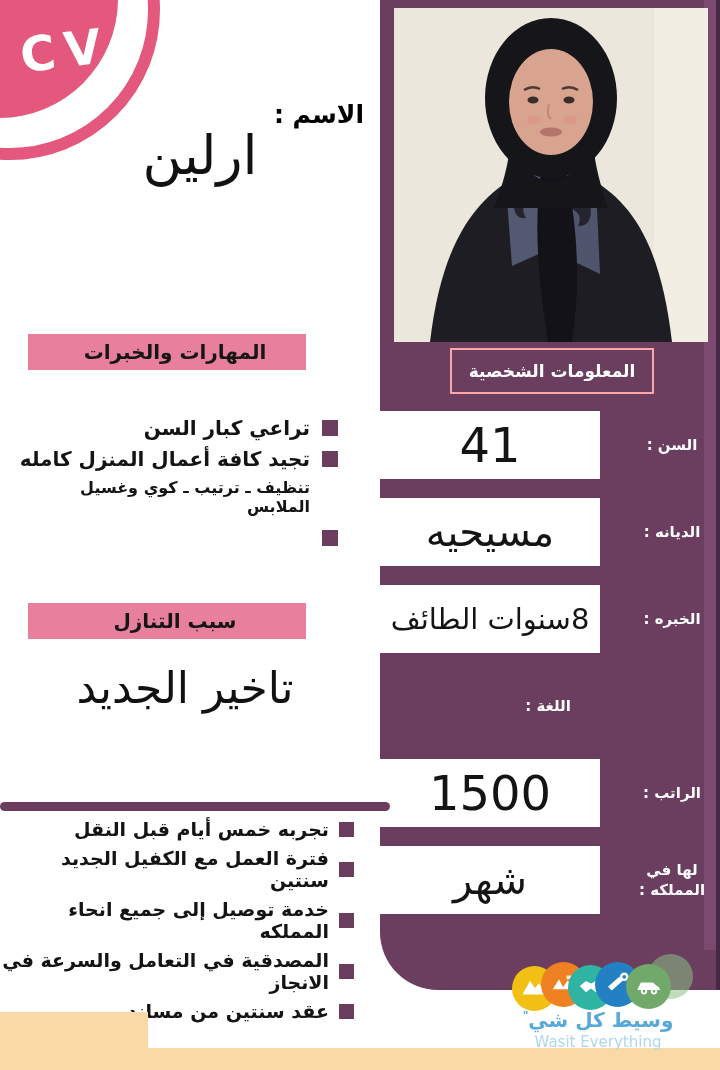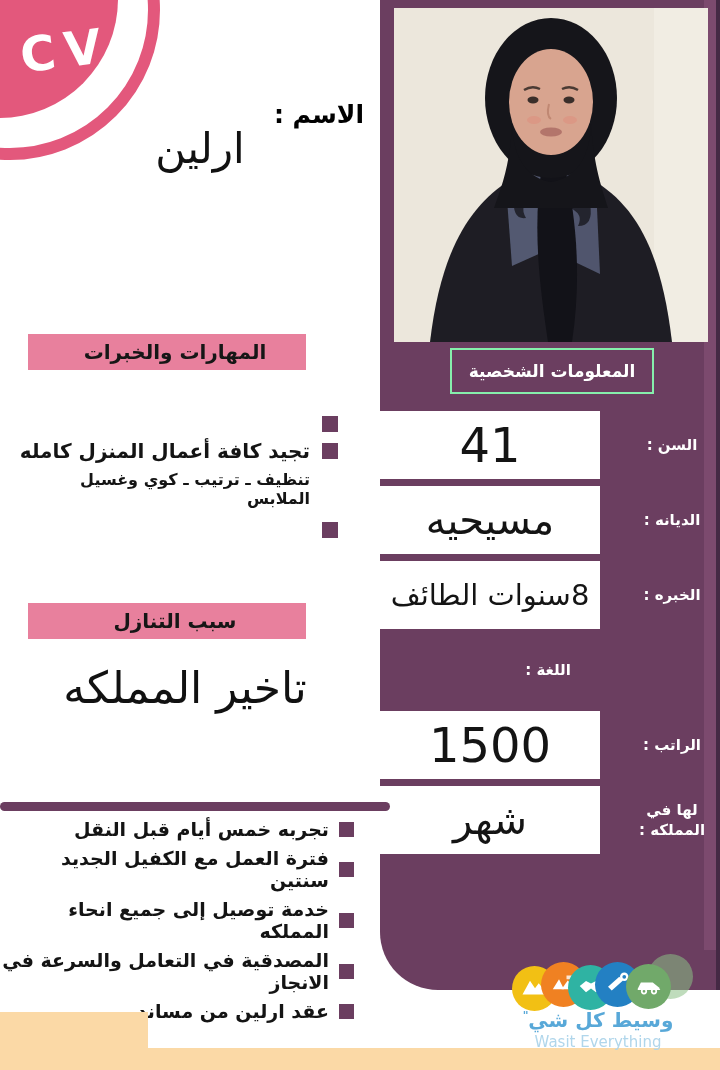--- a/index.html
+++ b/index.html
@@ -6,40 +6,40 @@
   .canvas{
     position:relative;width:720px;height:1070px;background:#ffffff;
     font-family:"DejaVu Sans",sans-serif;overflow:hidden;direction:rtl;
   }
   
   .panel{position:absolute;left:380px;top:0;width:340px;height:990px;
     background:var(--panel,#6b3e60);border-bottom-left-radius:58px;}
   .edge-light{position:absolute;right:4px;top:0;width:12px;height:96%;background:#7c4a6e;}
   .edge-dark{position:absolute;right:0;top:0;width:4px;height:100%;background:#452944;}
   .photo-frame{position:absolute;left:14px;top:8px;width:314px;height:334px;overflow:hidden;background:#ece7dc;}
-  .info-title{position:absolute;top:348px;left:70px;width:200px;height:42px;border:2px solid #86efac;
+  .info-title{position:absolute;top:348px;left:70px;width:200px;height:42px;border:2px solid #fca5a5;
     color:#fff;font-weight:bold;font-size:17px;display:flex;align-items:center;justify-content:center;}
-  .rows{position:absolute;top:411px;left:0;width:336px;display:flex;flex-direction:column;gap:7px;}
+  .rows{position:absolute;top:411px;left:0;width:336px;display:flex;flex-direction:column;gap:19px;}
   .row{height:68px;display:flex;flex-direction:row-reverse;}
   .value-box{margin-left:0;width:220px;background:#fff;display:flex;align-items:center;justify-content:center;
     font-size:40px;color:#141414;margin-right:28px;}
   .value-box.num{font-size:48px;}
   .value-box.long{font-size:29px;}
   .row-label{flex:1;display:flex;align-items:center;justify-content:center;color:#fff;font-weight:bold;
     font-size:15px;text-align:center;line-height:1.35;padding:0 2px;}
   
   .cv-ring{position:absolute;top:-140px;left:-140px;width:276px;height:276px;border-radius:50%;
     border:12px solid var(--pink,#e3587c);background:transparent;}
   .cv-circle{position:absolute;top:-120px;left:-120px;width:238px;height:238px;border-radius:50%;
     background:var(--pink,#e3587c);}
   .cv-text{position:absolute;top:22px;left:20px;color:#fff;font-size:48px;font-weight:bold;
     letter-spacing:9px;transform:rotate(-7deg);direction:ltr;}
   
   .name-label{position:absolute;top:100px;right:356px;font-size:25px;font-weight:bold;color:#000;}
-  .name-value{position:absolute;top:124px;left:40px;width:320px;text-align:center;font-size:42px;color:#111;}
+  .name-value{position:absolute;top:124px;left:40px;width:320px;text-align:center;font-size:54px;color:#111;}
   
   .banner{position:absolute;left:28px;width:262px;height:36px;background:var(--banner,#e8809d);
     color:#161616;font-weight:bold;font-size:20px;display:flex;align-items:center;justify-content:center;padding-left:16px;}
   .banner.skills{top:334px;}
   .banner.waiver{top:603px;}
   
   .skills-list{position:absolute;top:416px;left:0;width:346px;padding-right:8px;box-sizing:border-box;}
   .list-item{display:flex;align-items:center;gap:12px;font-weight:bold;font-size:20px;color:#141414;margin-bottom:7px;}
   .bullet{width:16px;height:16px;background:var(--bullet,#6b3e60);flex:none;}
   .skill-sub{font-weight:bold;font-size:16px;color:#141414;text-align:right;margin:0 28px 12px 0;padding-left:48px;}
@@ -140,35 +140,36 @@
   <div class="cv-text">CV</div>
 
   <div class="name-label">الاسم :</div>
   <div class="name-value">ارلين</div>
 
   <div class="banner skills">المهارات والخبرات</div>
   <div class="skills-list">
     <div>
   <div class="list-item">
     <span class="bullet"></span>
+    <span class="item-text">تراعي كبار السن</span>
   </div>
 
   <div class="list-item">
     <span class="bullet"></span>
     <span class="item-text">تجيد كافة أعمال المنزل كامله</span>
   </div>
 </div>
     <div class="skill-sub">تنظيف ـ ترتيب ـ كوي وغسيل الملابس</div>
     <div class="list-item empty-row">
       <span class="bullet"></span>
     </div>
   </div>
 
   <div class="banner waiver">سبب التنازل</div>
-  <div class="waiver-value">تاخير المملكه</div>
+  <div class="waiver-value">تاخير الجديد</div>
 
   <div class="divider"></div>
 
   <div class="terms-list">
   <div class="list-item">
     <span class="bullet"></span>
     <span class="item-text">تجربه خمس أيام قبل النقل</span>
   </div>
 
   <div class="list-item">
@@ -181,21 +182,21 @@
     <span class="item-text">خدمة توصيل إلى جميع انحاء المملكه</span>
   </div>
 
   <div class="list-item">
     <span class="bullet"></span>
     <span class="item-text">المصدقية في التعامل والسرعة في الانجاز</span>
   </div>
 
   <div class="list-item">
     <span class="bullet"></span>
-    <span class="item-text">عقد ارلين من مساند</span>
+    <span class="item-text">عقد سنتين من مساند</span>
   </div>
 </div>
 
   <div class="peach-left"></div>
   <div class="peach-bottom"></div>
 
   <div class="logo-circles">
     <div class="circle ghost" style="left:140px;top:-8px;background:#8bbf85;"></div>
   <div class="circle" style="left: 4px; top: 4px; background: rgb(242, 192, 20);">
         <span><svg viewBox="0 0 24 24" fill="#fff">

